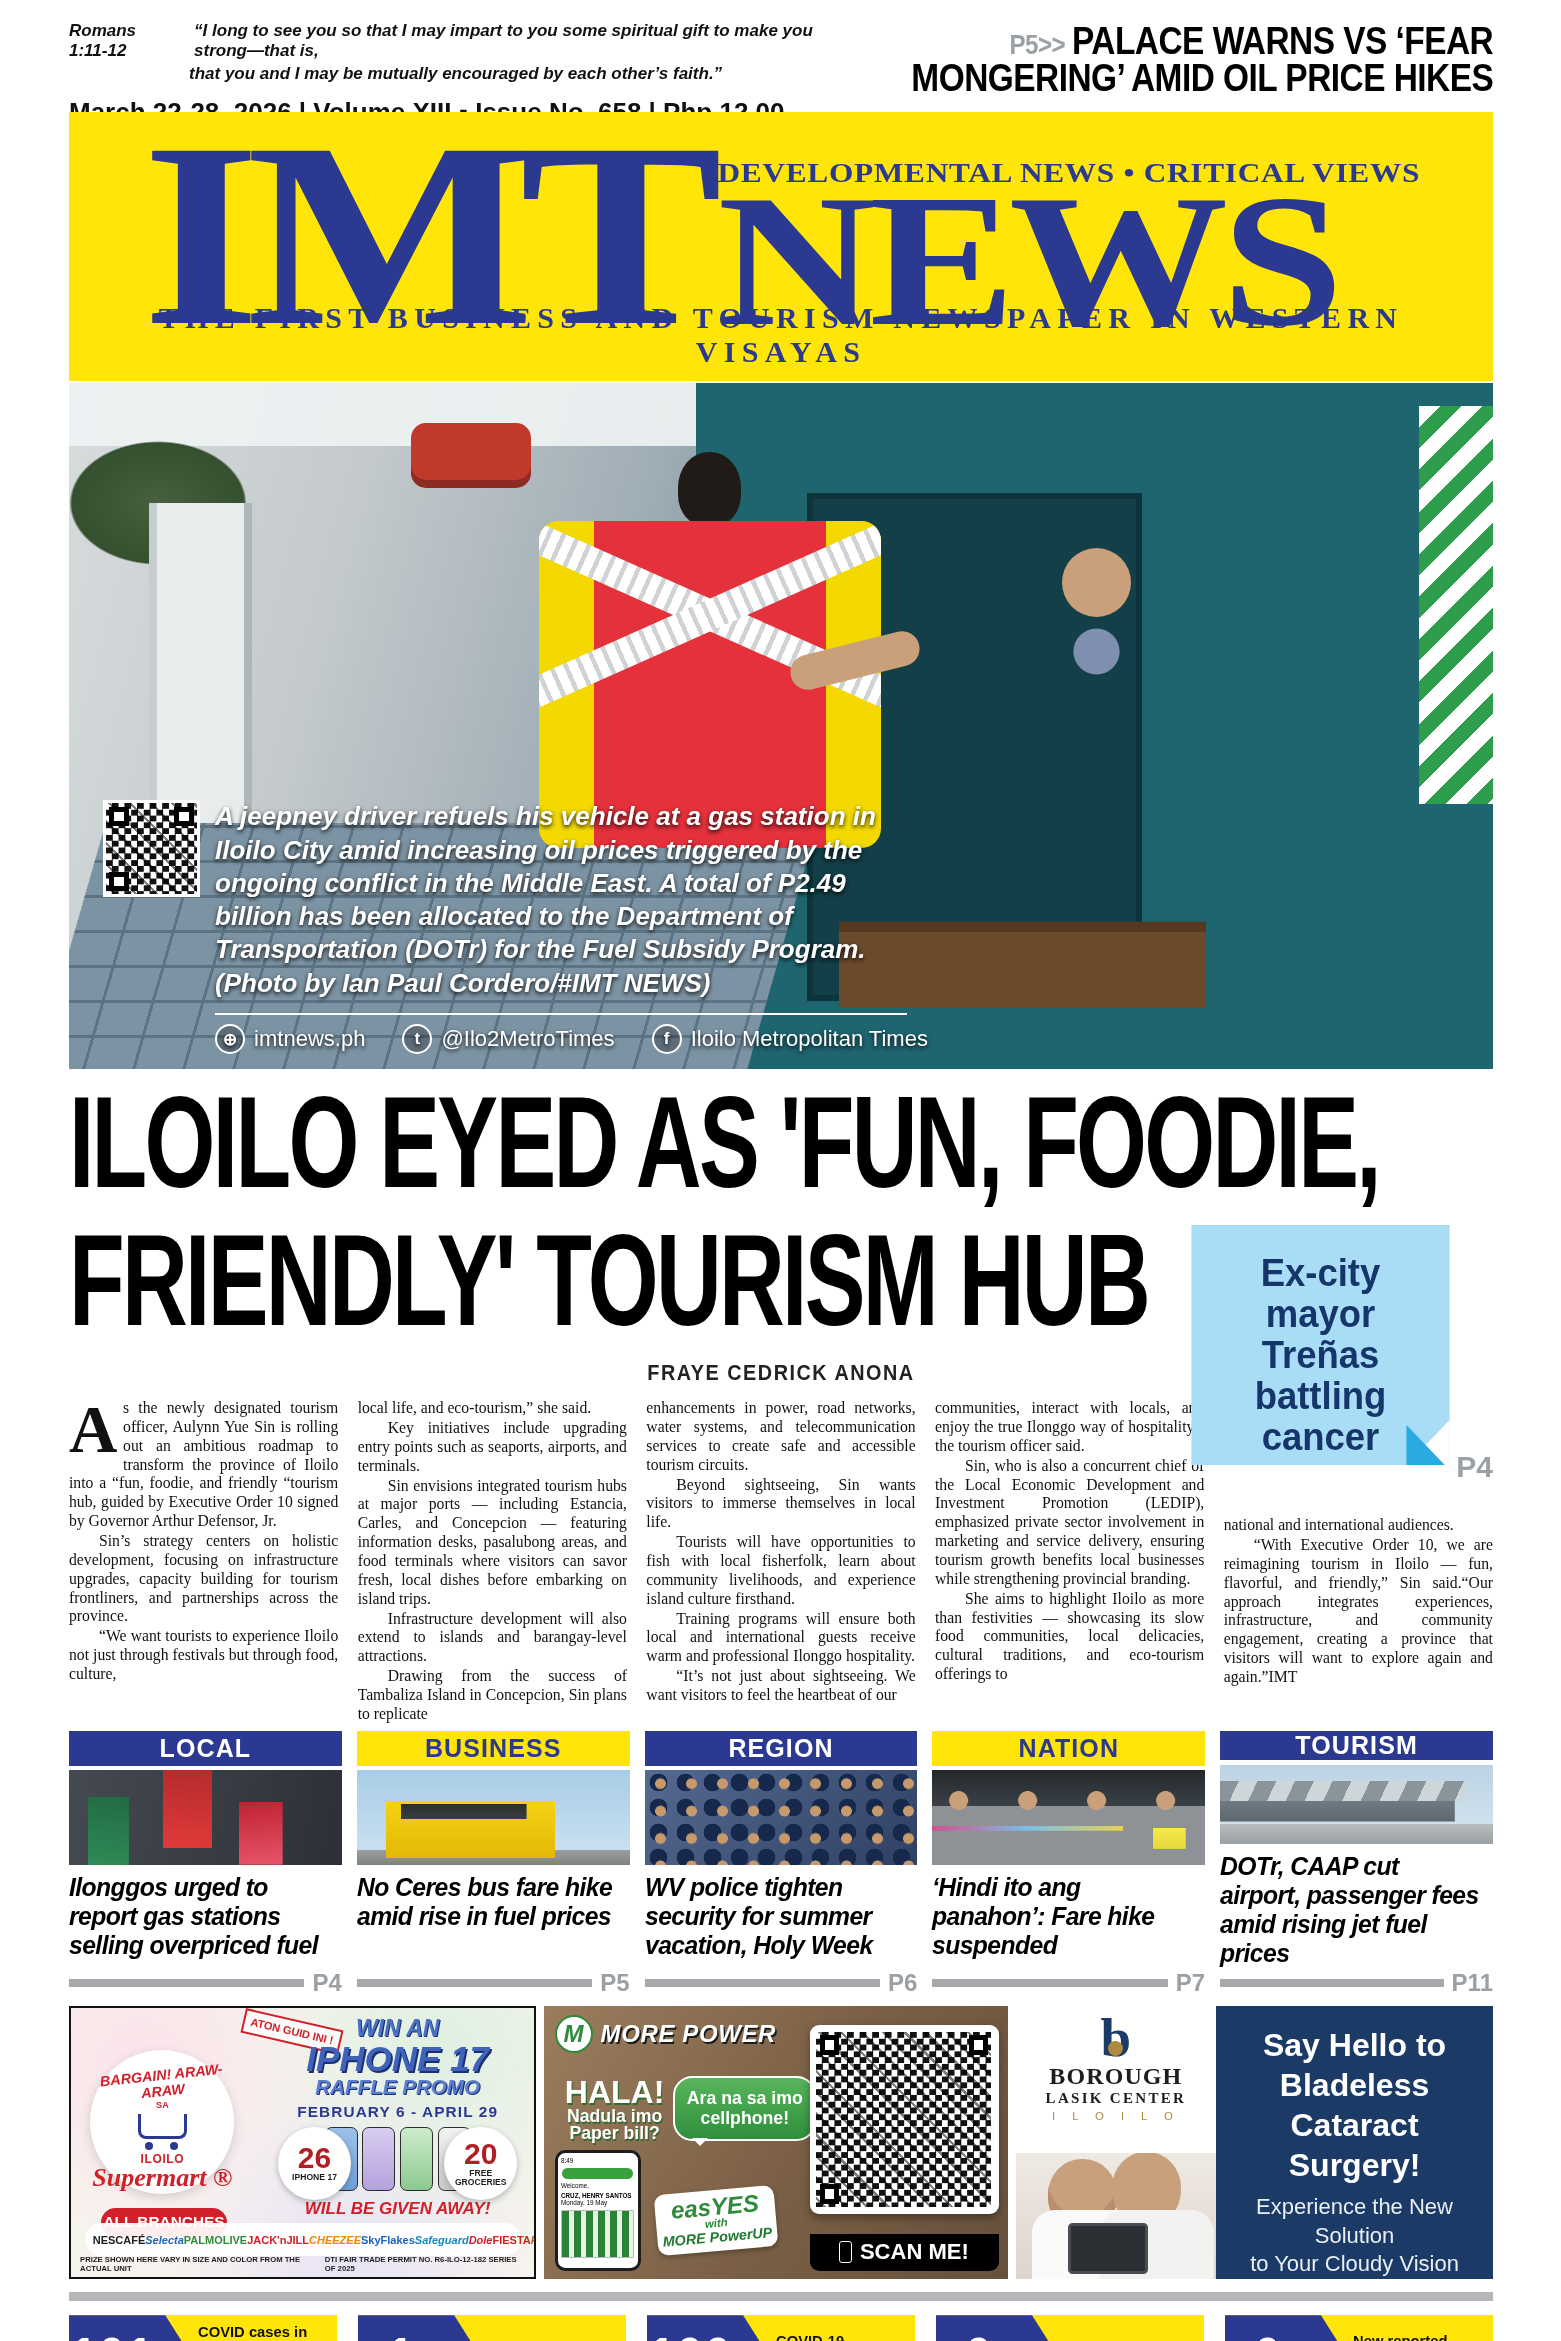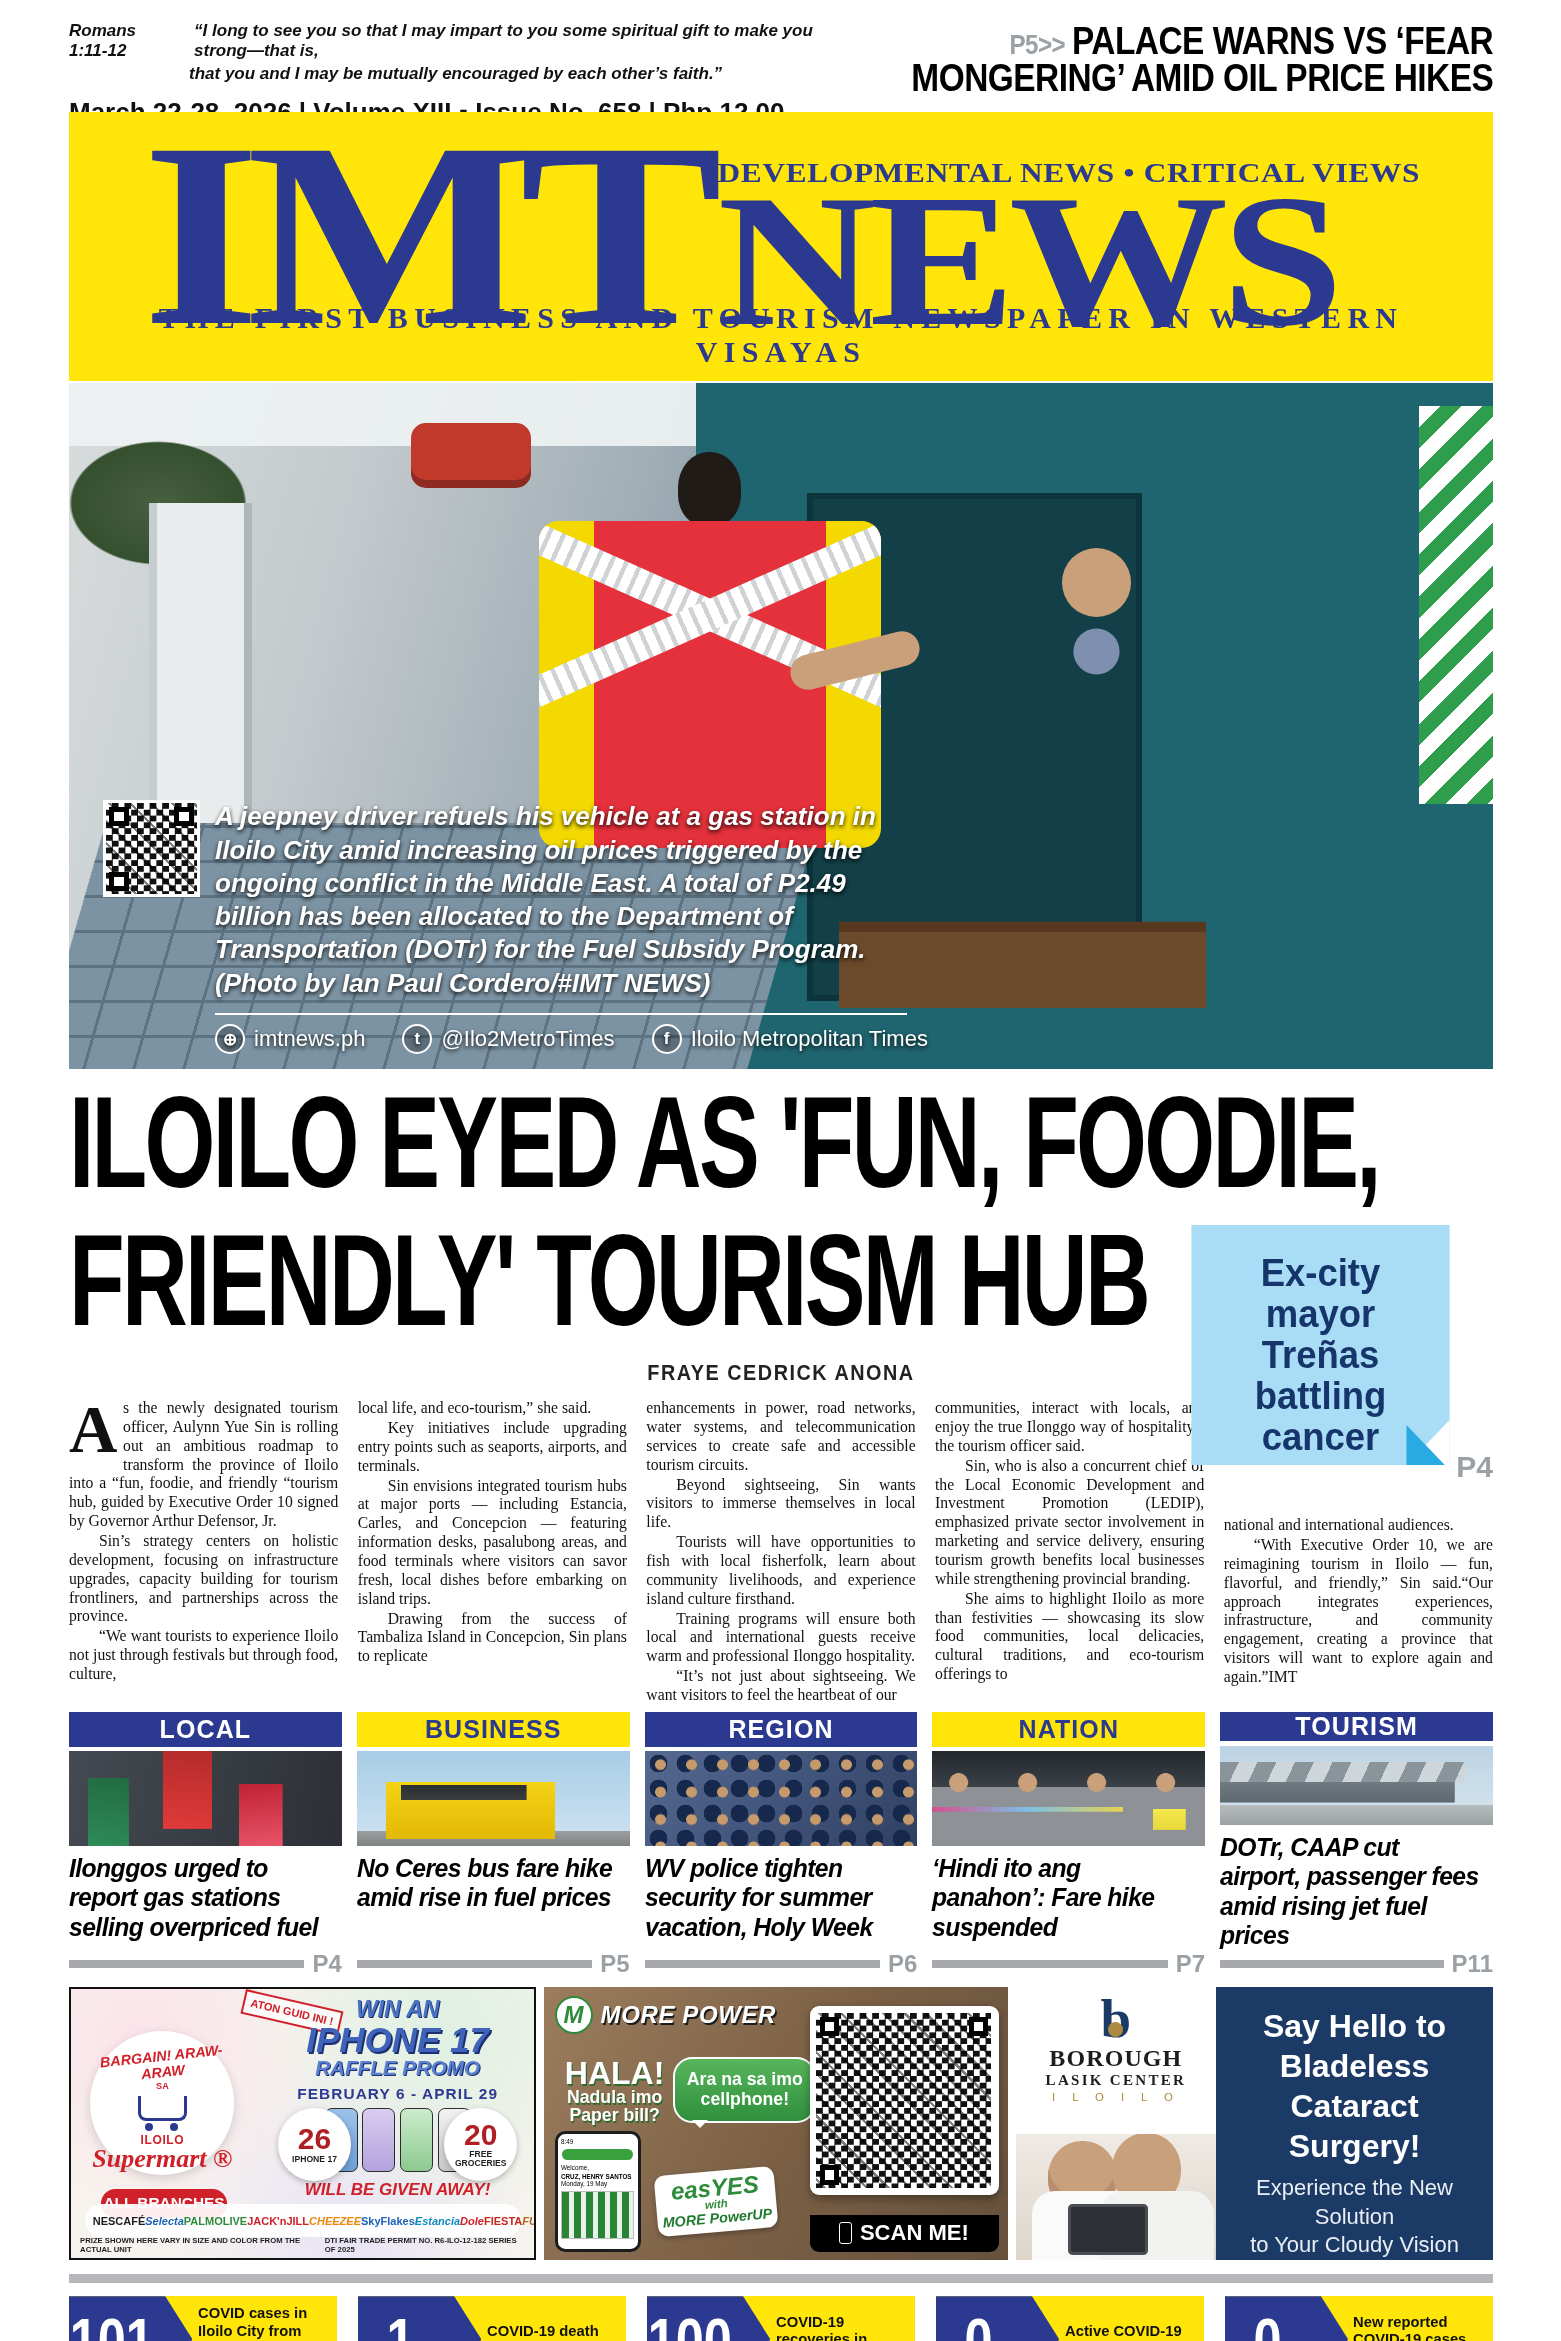--- a/index.html
+++ b/index.html
@@ -278,20 +278,21 @@
     <div class="cols">
       <div class="col">
         <p class="noindent"><span class="dropcap">A</span><span>s the newly designated tourism officer, Aulynn Yue Sin is rolling out an ambitious roadmap to transform the province of Iloilo into a “fun, foodie, and friendly “tourism hub, guided by Executive Order 10 signed by Governor Arthur Defensor, Jr.</span></p>
         <p>Sin’s strategy centers on holistic development, focusing on infrastructure upgrades, capacity building for tourism frontliners, and partnerships across the province.</p>
         <p>“We want tourists to experience Iloilo not just through festivals but through food, culture,</p>
       </div>
       <div class="col">
         <p class="noindent">local life, and eco-tourism,” she said.</p>
         <p>Key initiatives include upgrading entry points such as seaports, airports, and terminals.</p>
         <p>Sin envisions integrated tourism hubs at major ports — including Estancia, Carles, and Concepcion — featuring information desks, pasalubong areas, and food terminals where visitors can savor fresh, local dishes before embarking on island trips.</p>
+        <p>Infrastructure development will also extend to islands and barangay-level attractions.</p>
         <p>Drawing from the success of Tambaliza Island in Concepcion, Sin plans to replicate</p>
       </div>
       <div class="col">
         <p class="noindent">enhancements in power, road networks, water systems, and telecommunication services to create safe and accessible tourism circuits.</p>
         <p>Beyond sightseeing, Sin wants visitors to immerse themselves in local life.</p>
         <p>Tourists will have opportunities to fish with local fisherfolk, learn about community livelihoods, and experience island culture firsthand.</p>
         <p>Training programs will ensure both local and international guests receive warm and professional Ilonggo hospitality.</p>
         <p>“It’s not just about sightseeing. We want visitors to feel the heartbeat of our</p>
       </div>
       <div class="col">
@@ -389,21 +390,21 @@
         </div>
         <div class="p-give">WILL BE GIVEN AWAY!</div>
       </div>
       <div class="brands">
         <span class="brand b0">NESCAFÉ</span>
         <span class="brand b1">Selecta</span>
         <span class="brand b2">PALMOLIVE</span>
         <span class="brand b3">JACK'nJILL</span>
         <span class="brand b4">CHEEZEE</span>
         <span class="brand b5">SkyFlakes</span>
-        <span class="brand b6">Estancia</span>
+        <span class="brand b6">Safeguard</span>
         <span class="brand b7">Dole</span>
         <span class="brand b8">FIESTA</span>
         <span class="brand b9">FUDGEE BARR</span>
       </div>
       <div class="fineprint">
         <span>PRIZE SHOWN HERE VARY IN SIZE AND COLOR FROM THE ACTUAL UNIT</span>
         <span>DTI FAIR TRADE PERMIT NO. R6-ILO-12-182 SERIES OF 2025</span>
       </div>
     </div>
 

